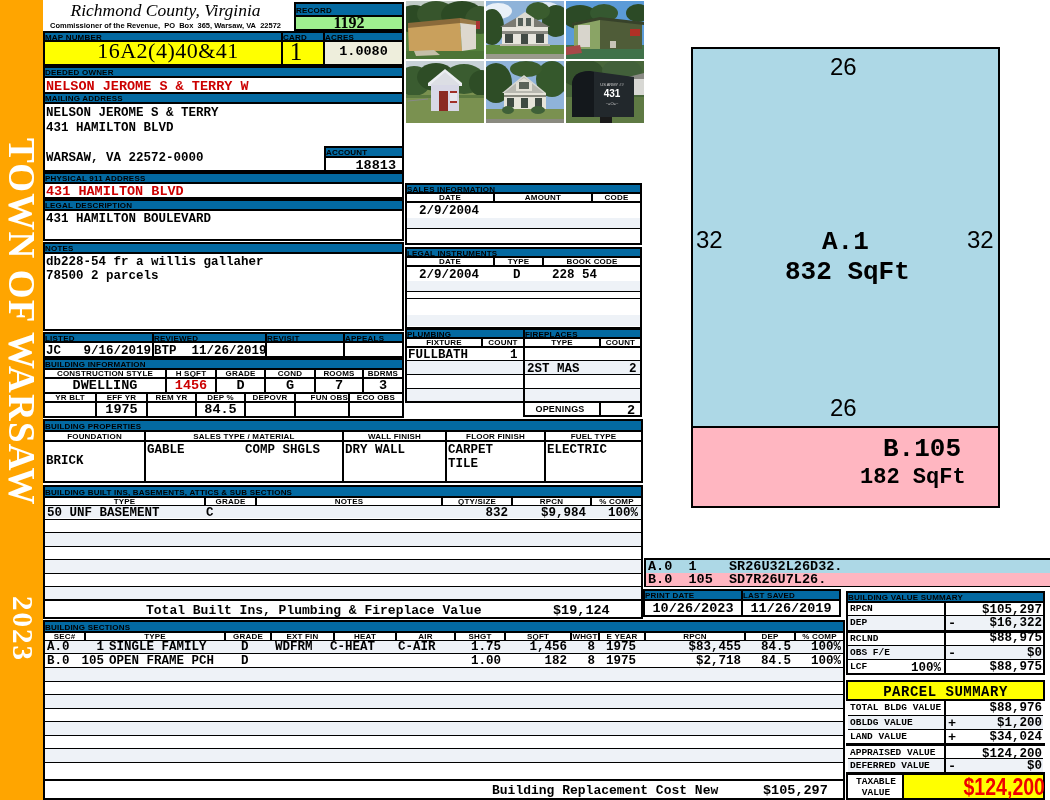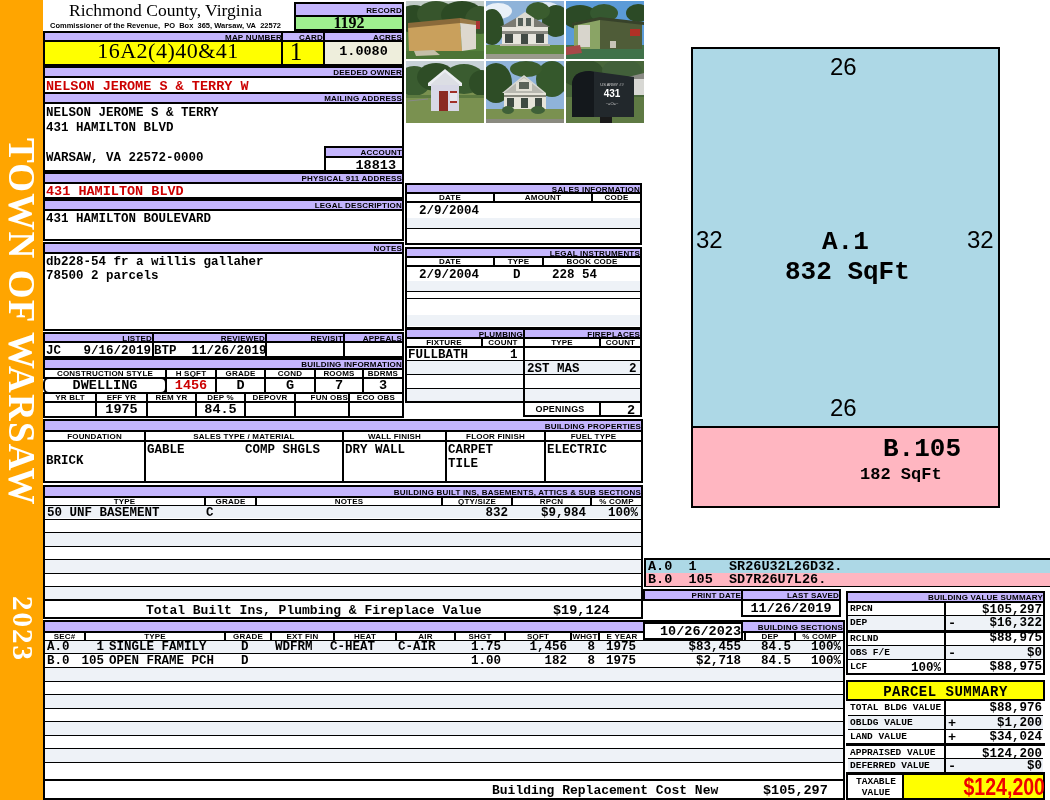--- a/index.html
+++ b/index.html
@@ -1,33 +1,33 @@
 <!DOCTYPE html>
 <html><head><meta charset="utf-8">
 <style>
 html,body{margin:0;padding:0;}
 #page{position:relative;width:1050px;height:800px;background:#fff;overflow:hidden;}
 .a{position:absolute;box-sizing:border-box;}
-.hd{background:#c4b5fd;border:2px solid #000;font:bold 8px "Liberation Sans",sans-serif;text-align:right;color:#000;letter-spacing:.2px;}
+.hd{background:#0369a1;border:2px solid #000;font:bold 8px "Liberation Sans",sans-serif;text-align:left;color:#000;letter-spacing:.2px;}
 .bx{border:2px solid #000;background:#fff;}
 .m{font:bold 12.5px "Liberation Mono",monospace;white-space:pre;color:#000;}
 .m2{font:bold 13.5px "Liberation Mono",monospace;white-space:pre;color:#000;}
 .sh{font:bold 8px "Liberation Sans",sans-serif;text-align:center;letter-spacing:.2px;}
 .red{color:#c00;}
 .stripe{background:#EEF2F7;}
 .ser{font-family:"Liberation Serif",serif;}
 </style></head>
 <body>
 <div id="page">
 
 <div class="a" style="left:0;top:0;width:43px;height:800px;background:#FFA500;"></div>
 <div class="a ser" style="left:3px;top:138px;width:40px;height:380px;writing-mode:vertical-rl;font-size:37px;font-weight:bold;color:#fff;letter-spacing:1.2px;">TOWN OF WARSAW</div>
 <div class="a ser" style="left:5px;top:596px;width:34px;height:80px;writing-mode:vertical-rl;font-size:29px;font-weight:bold;color:#fff;letter-spacing:2px;">2023</div>
 
-<div class="a ser" style="left:43px;top:0px;width:245px;font-size:17.5px;text-align:center;">Richmond County, Virginia</div>
+<div class="a ser" style="left:43px;top:0px;width:245px;font-size:17.5px;text-align:center;font-style:italic;">Richmond County, Virginia</div>
 <div class="a" style="left:43px;top:21px;width:245px;font:bold 7.5px 'Liberation Sans',sans-serif;text-align:center;">Commissioner of the Revenue,&nbsp; PO&nbsp; Box&nbsp; 365, Warsaw, VA&nbsp; 22572</div>
 
 <div class="a hd" style="left:294px;top:2px;width:110px;height:15px;line-height:13px;">RECORD</div>
 <div class="a ser" style="left:294px;top:15px;width:110px;height:16px;border:2px solid #000;background:#9FF08F;font-size:16px;font-weight:bold;text-align:center;line-height:11px;">1192</div>
 
 <div class="a hd" style="left:43px;top:31px;width:241px;height:11px;line-height:9px;">MAP NUMBER</div>
 <div class="a hd" style="left:281px;top:31px;width:44px;height:11px;line-height:9px;">CARD</div>
 <div class="a hd" style="left:323px;top:31px;width:81px;height:11px;line-height:9px;">ACRES</div>
 <div class="a ser" style="left:43px;top:40px;width:240px;height:26px;border:2px solid #000;background:#FF0;font-size:22px;text-align:center;line-height:18px;letter-spacing:.5px;padding-left:10px;">16A2(4)40&amp;41</div>
 <div class="a ser" style="left:281px;top:40px;width:44px;height:26px;border:2px solid #000;background:#FF0;font-size:25px;text-align:center;line-height:20px;padding-right:14px;">1</div>
@@ -72,21 +72,21 @@
 <div class="a m" style="left:154px;top:344px;">BTP  11/26/2019</div>
 
 <div class="a hd" style="left:43px;top:358px;width:361px;height:12px;line-height:10px;">BUILDING INFORMATION</div>
 <div class="a" id="binfo"></div>
 <div class="a sh" style="left:43px;top:368px;width:124px;height:11px;border:2px solid #000;line-height:8px;">CONSTRUCTION STYLE</div>
 <div class="a sh" style="left:165px;top:368px;width:52px;height:11px;border:2px solid #000;line-height:8px;">H SQFT</div>
 <div class="a sh" style="left:215px;top:368px;width:51px;height:11px;border:2px solid #000;line-height:8px;">GRADE</div>
 <div class="a sh" style="left:264px;top:368px;width:52px;height:11px;border:2px solid #000;line-height:8px;">COND</div>
 <div class="a sh" style="left:314px;top:368px;width:50px;height:11px;border:2px solid #000;line-height:8px;">ROOMS</div>
 <div class="a sh" style="left:362px;top:368px;width:42px;height:11px;border:2px solid #000;line-height:8px;">BDRMS</div>
-<div class="a bx m2" style="left:43px;top:377px;width:124px;height:17px;text-align:center;line-height:14px;border-radius:6px;">DWELLING</div>
+<div class="a bx m2" style="left:43px;top:377px;width:124px;height:17px;text-align:center;line-height:14px;">DWELLING</div>
 <div class="a bx m2 red" style="left:165px;top:377px;width:52px;height:17px;text-align:center;line-height:14px;">1456</div>
 <div class="a bx m2" style="left:215px;top:377px;width:51px;height:17px;text-align:center;line-height:14px;">D</div>
 <div class="a bx m2" style="left:264px;top:377px;width:52px;height:17px;text-align:center;line-height:14px;">G</div>
 <div class="a bx m2" style="left:314px;top:377px;width:50px;height:17px;text-align:center;line-height:14px;">7</div>
 <div class="a bx m2" style="left:362px;top:377px;width:42px;height:17px;text-align:center;line-height:14px;">3</div>
 <div class="a sh" style="left:43px;top:392px;width:54px;height:11px;border:2px solid #000;line-height:8px;">YR BLT</div>
 <div class="a sh" style="left:95px;top:392px;width:53px;height:11px;border:2px solid #000;line-height:8px;">EFF YR</div>
 <div class="a sh" style="left:146px;top:392px;width:51px;height:11px;border:2px solid #000;line-height:8px;">REM YR</div>
 <div class="a sh" style="left:195px;top:392px;width:51px;height:11px;border:2px solid #000;line-height:8px;">DEP %</div>
 <div class="a sh" style="left:244px;top:392px;width:52px;height:11px;border:2px solid #000;line-height:8px;">DEPOVR</div>
@@ -359,31 +359,31 @@
 
 <div class="a" style="left:691px;top:47px;width:309px;height:381px;background:#ADD8E6;border:2px solid #000;"></div>
 <div class="a" style="left:691px;top:426px;width:309px;height:82px;background:#FFB6C1;border:2px solid #000;"></div>
 <div class="a" style="left:830px;top:53px;font:24px 'Liberation Sans',sans-serif;">26</div>
 <div class="a" style="left:696px;top:226px;font:24px 'Liberation Sans',sans-serif;">32</div>
 <div class="a" style="left:967px;top:226px;font:24px 'Liberation Sans',sans-serif;">32</div>
 <div class="a m" style="left:822px;top:227px;font-size:26px;">A.1</div>
 <div class="a m" style="left:785px;top:257px;font-size:26px;">832 SqFt</div>
 <div class="a" style="left:830px;top:394px;font:24px 'Liberation Sans',sans-serif;">26</div>
 <div class="a m" style="left:883px;top:434px;font-size:26px;">B.105</div>
-<div class="a m" style="left:860px;top:465px;font-size:17px;">182 SqFt</div>
+<div class="a m" style="left:860px;top:465px;font-size:22px;">182 SqFt</div>
 
 <div class="a" style="left:644px;top:558px;width:406px;height:29px;border:2px solid #000;border-right:none;"></div>
 <div class="a" style="left:646px;top:560px;width:404px;height:13px;background:#ADD8E6;"></div>
 <div class="a" style="left:646px;top:573px;width:404px;height:13px;background:#FFB6C1;"></div>
 <div class="a m2" style="left:648px;top:559px;">A.0  1    SR26U32L26D32.</div>
 <div class="a m2" style="left:648px;top:572px;">B.0  105  SD7R26U7L26.</div>
 
 <div class="a hd" style="left:643px;top:589px;width:100px;height:12px;line-height:10px;">PRINT DATE</div>
 <div class="a hd" style="left:741px;top:589px;width:100px;height:12px;line-height:10px;">LAST SAVED</div>
-<div class="a bx m2" style="left:643px;top:622px;width:100px;height:18px;text-align:right;line-height:15px;">10/26/2023</div>
+<div class="a bx m2" style="left:643px;top:599px;width:100px;height:18px;text-align:center;line-height:15px;">10/26/2023</div>
 <div class="a bx m2" style="left:741px;top:599px;width:100px;height:18px;text-align:center;line-height:15px;">11/26/2019</div>
 
 <div class="a hd" style="left:846px;top:591px;width:199px;height:12px;line-height:10px;">BUILDING VALUE SUMMARY</div>
 <div class="a bx" style="left:846px;top:601px;width:199px;height:74px;"></div>
 <div class="a" style="left:944px;top:601px;width:2px;height:74px;background:#000;"></div>
 <div class="a stripe" style="left:848px;top:616px;width:96px;height:14px;"></div>
 <div class="a stripe" style="left:946px;top:616px;width:97px;height:14px;"></div>
 <div class="a stripe" style="left:848px;top:646px;width:96px;height:14px;"></div>
 <div class="a stripe" style="left:946px;top:646px;width:97px;height:14px;"></div>
 <div class="a" style="left:848px;top:615px;width:195px;height:1px;background:#000;"></div>

